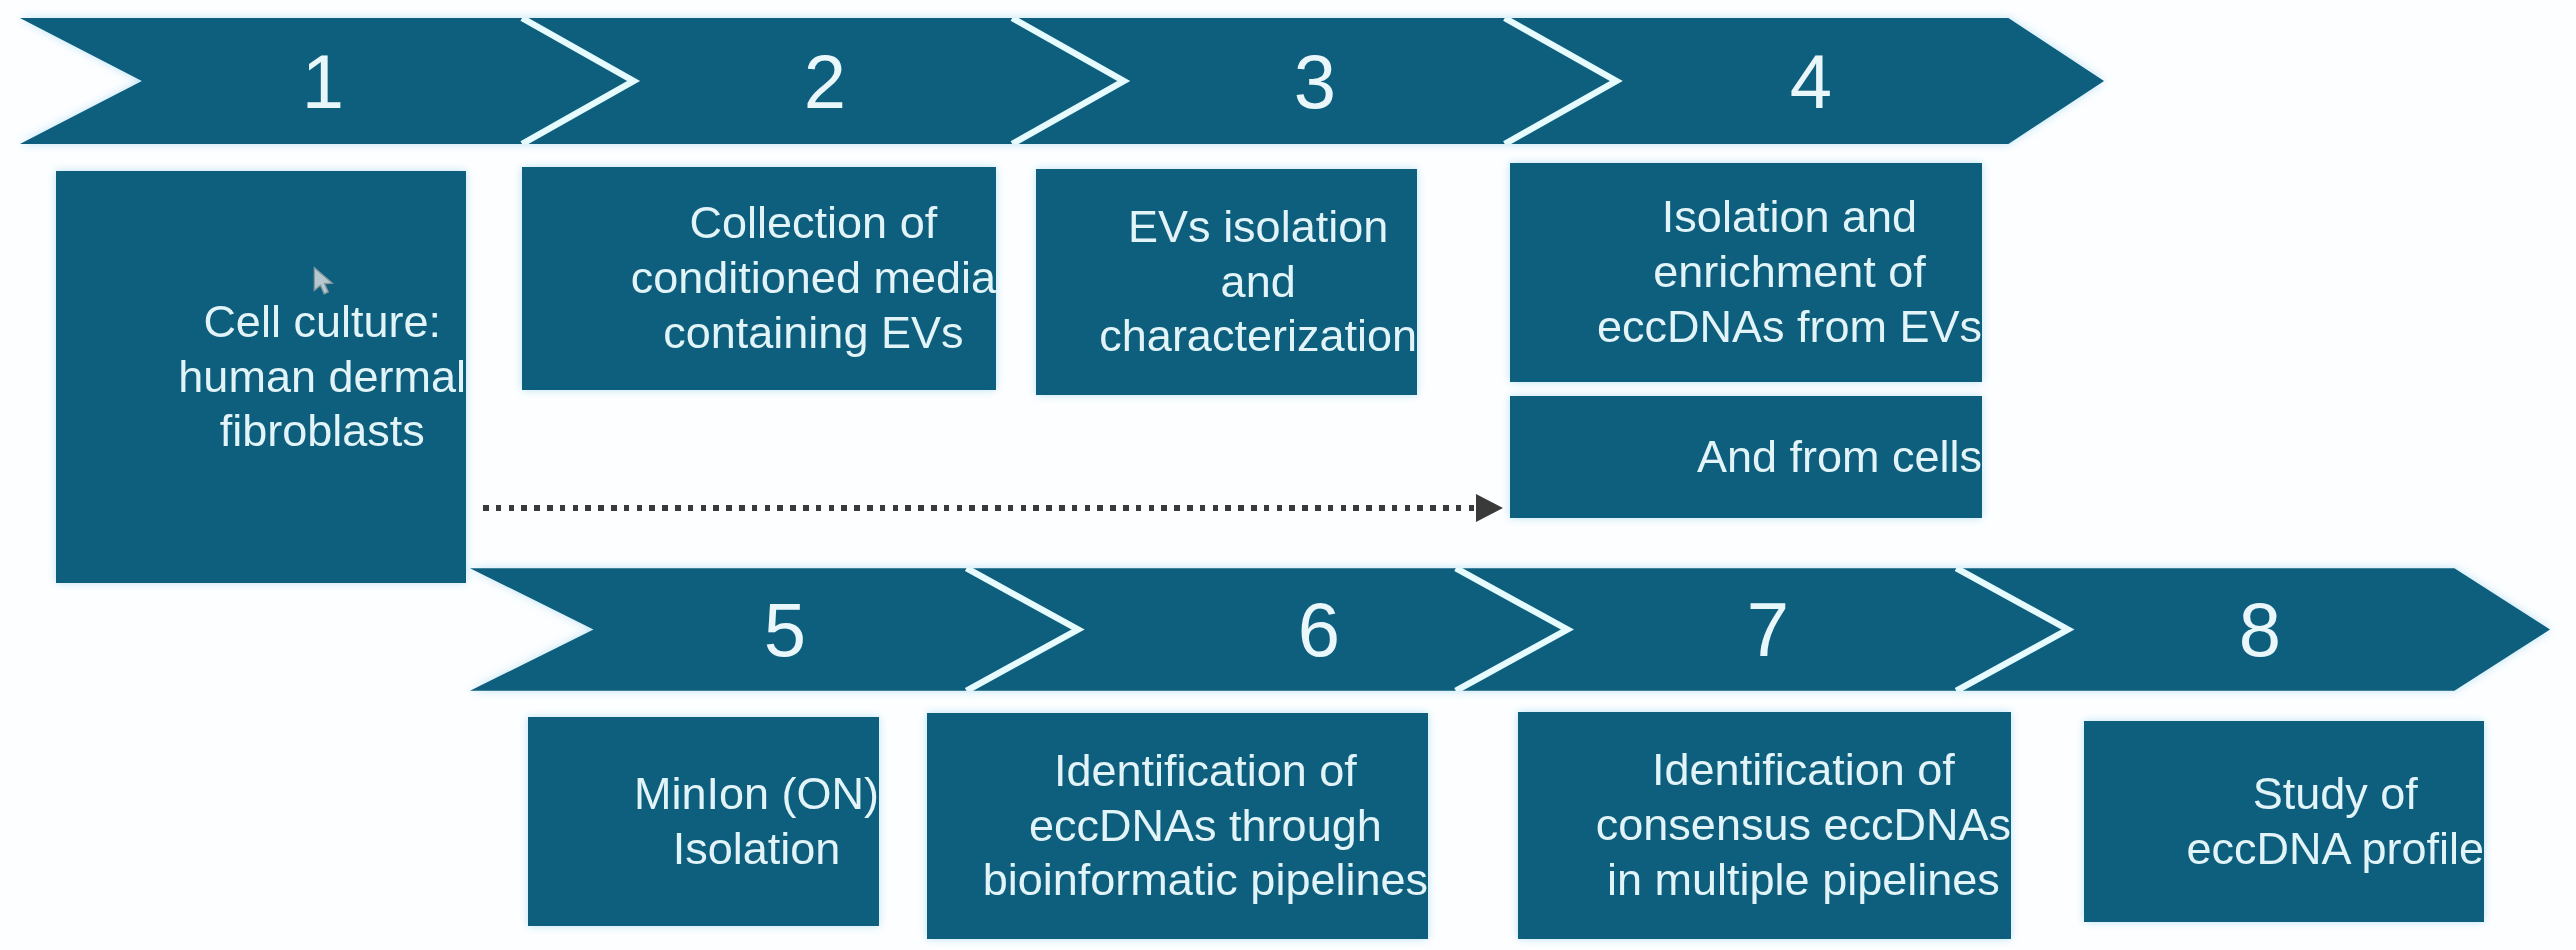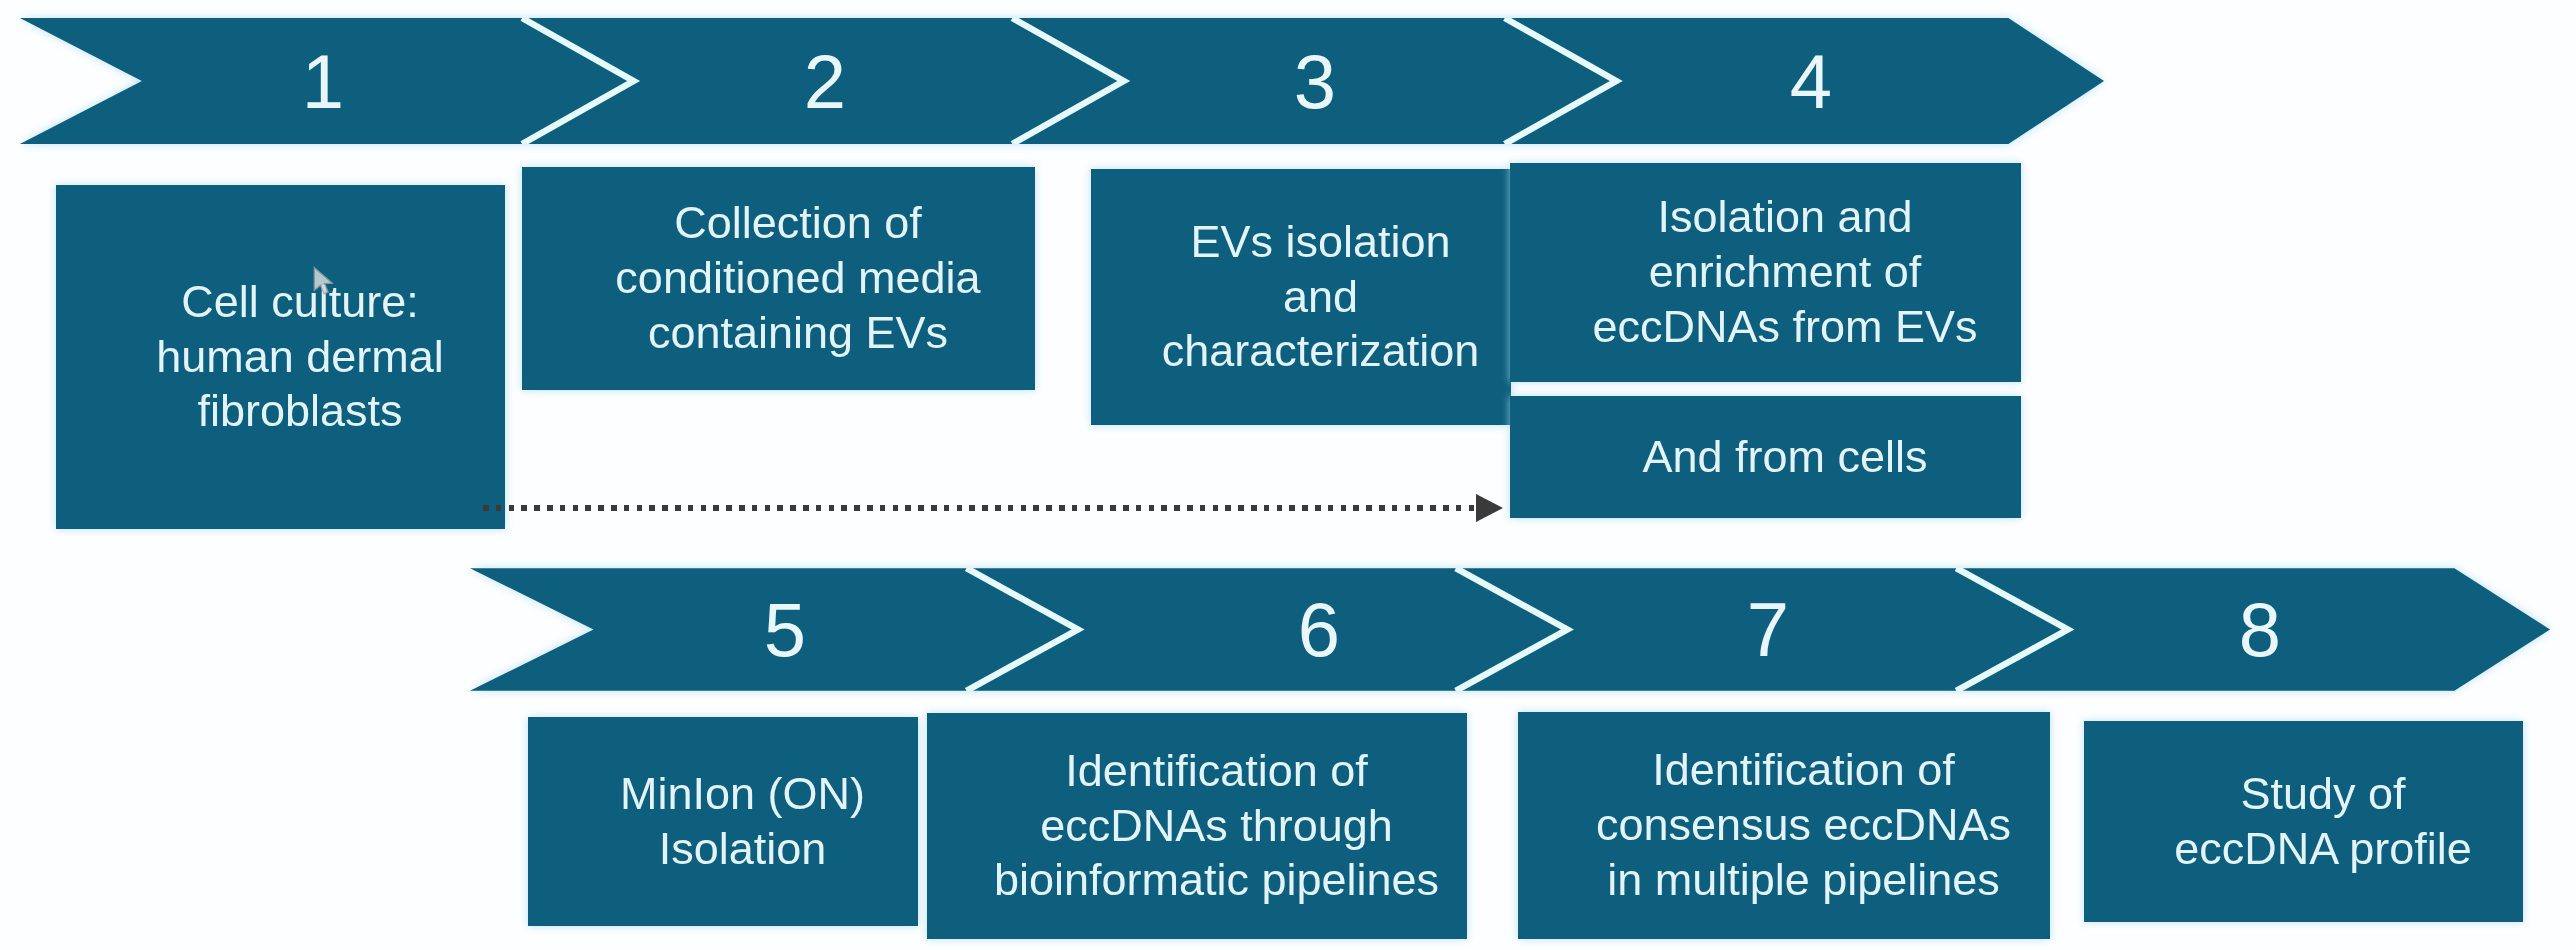--- a/index.html
+++ b/index.html
@@ -10,23 +10,22 @@
   svg.band{position:absolute;filter:drop-shadow(0 0 4.8px rgba(170,220,242,.8));}
   .band-poly{fill:#0e5f7e;}
   .band-sep{fill:none;stroke:#e6fbfd;stroke-width:8;}
   .step-num{
     position:absolute;transform:translate(-50%,-50%);
     color:#e9f7fa;font-size:76px;font-weight:400;line-height:1;
     white-space:nowrap;
   }
   .box{
     position:absolute;background:#0e5f7e;
-    display:flex;align-items:center;justify-content:center;
+    display:flex;align-items:center;justify-content:flex-end;
     box-shadow:0 0 8px rgba(170,220,242,.8);
-    padding-left:39px;
   }
   .box-text{
     color:#e2f4f8;font-size:45px;line-height:1.22;text-align:center;
     white-space:pre-line;
   }
   .dotted-line{
     position:absolute;left:483px;top:505px;width:998px;height:6.4px;
     background:repeating-linear-gradient(90deg,#3a3a3a 0 5.6px,transparent 5.6px 12.8px);
   }
   .arrow-head{
@@ -47,31 +46,31 @@
     <polyline class="band-sep" points="655,0 795,79 655,158"></polyline>
     <polyline class="band-sep" points="1270,0 1410,79 1270,158"></polyline>
     <polyline class="band-sep" points="1888,0 2028,79 1888,158"></polyline>
   </svg>
 
   <div class="step-num" style="left:323px;top:82px">1</div>
   <div class="step-num" style="left:825px;top:82px">2</div>
   <div class="step-num" style="left:1315px;top:82px">3</div>
   <div class="step-num" style="left:1811px;top:82px">4</div>
 
-  <div class="box" style="left:56px;top:185px;width:410px;height:344px">
+  <div class="box" style="left:56px;top:171px;width:410px;height:412px">
     <div class="box-text">Cell culture:
 human dermal
 fibroblasts</div>
   </div>
   <div class="box" style="left:522px;top:167px;width:474px;height:223px">
     <div class="box-text">Collection of
 conditioned media
 containing EVs</div>
   </div>
-  <div class="box" style="left:1091px;top:169px;width:381px;height:256px">
+  <div class="box" style="left:1036px;top:169px;width:381px;height:226px">
     <div class="box-text">EVs isolation
 and
 characterization</div>
   </div>
   <div class="box" style="left:1510px;top:396px;width:472px;height:122px">
     <div class="box-text">And from cells</div>
   </div>
   <div class="box" style="left:1510px;top:163px;width:472px;height:219px">
     <div class="box-text">Isolation and
 enrichment of

